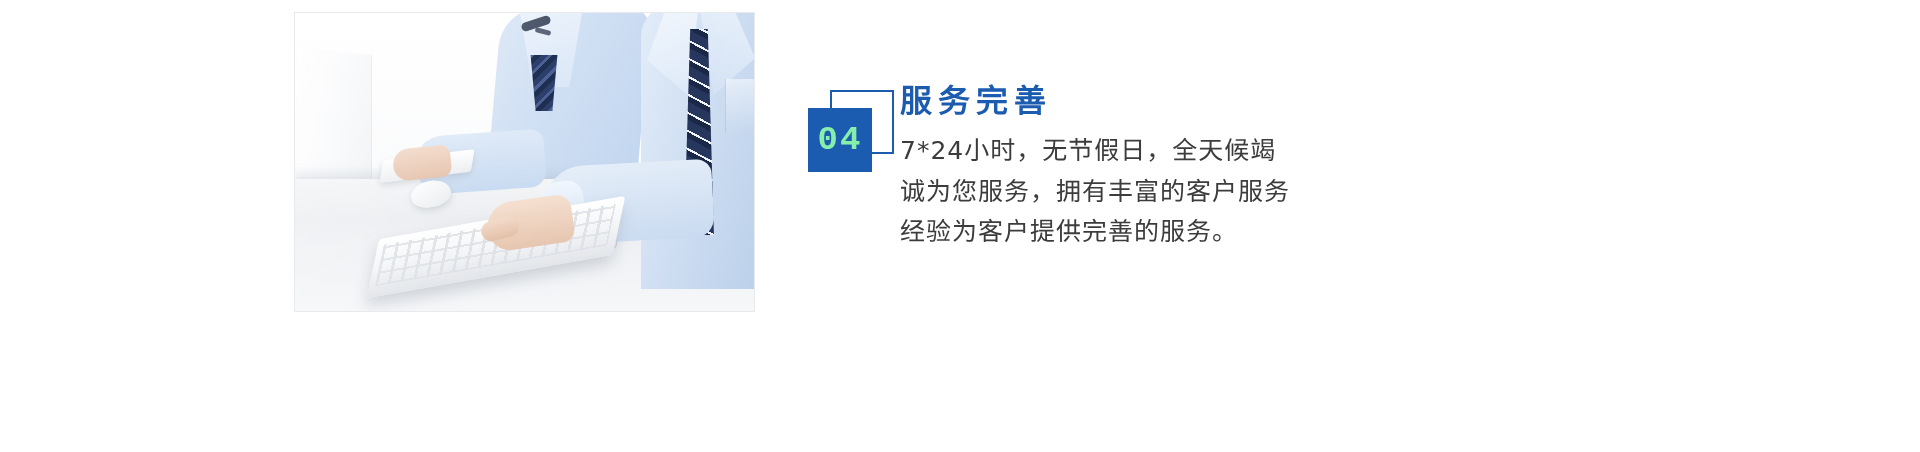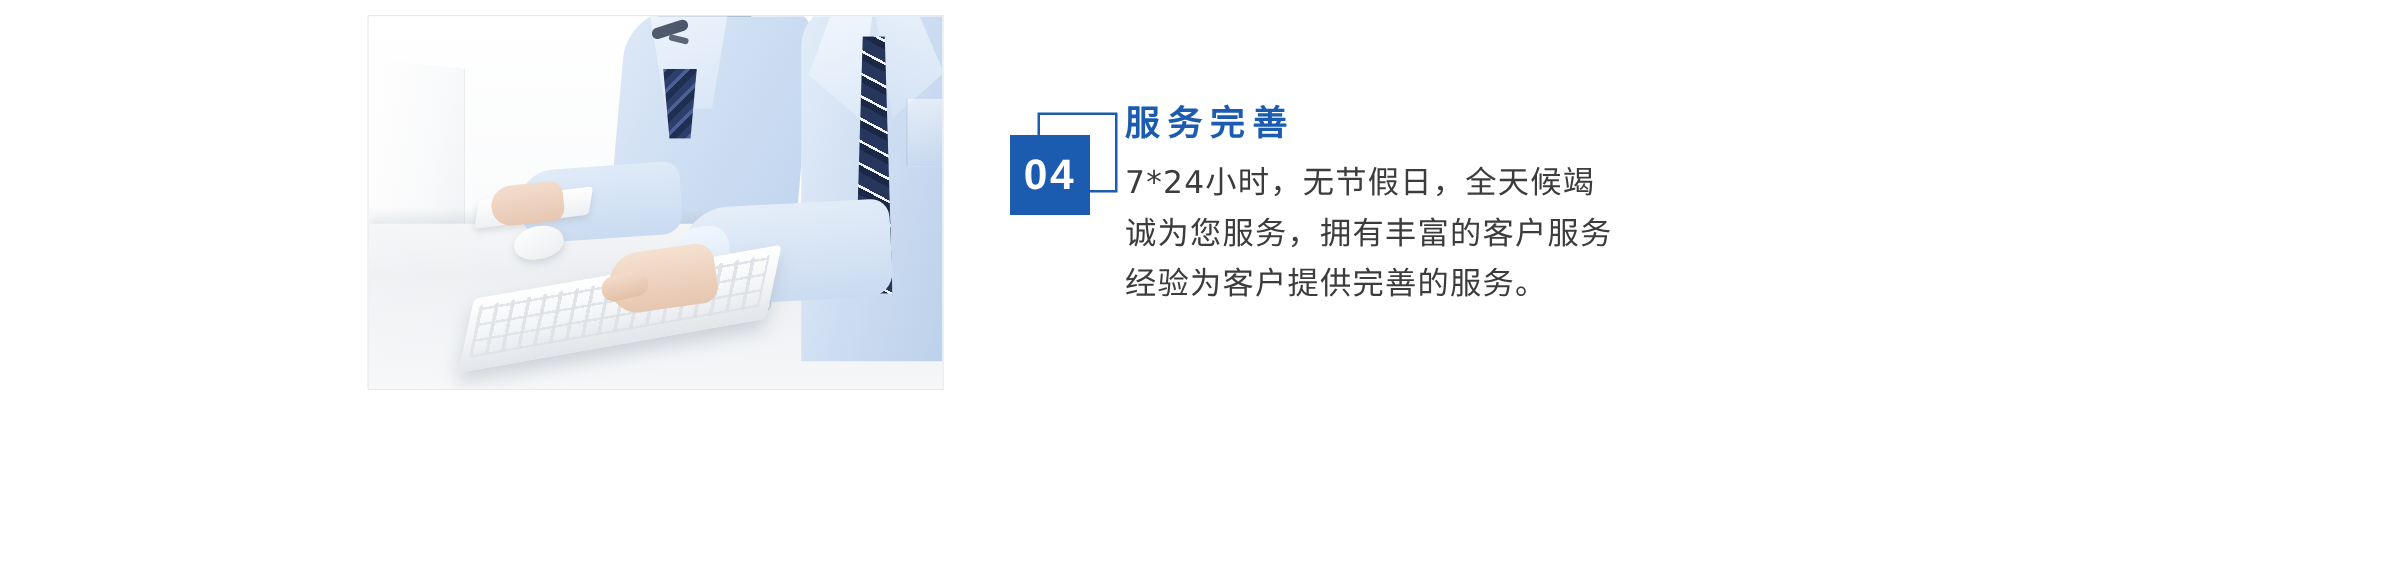--- a/index.html
+++ b/index.html
@@ -216,36 +216,36 @@
     background:#ffffff;
   }
   .badge-fill{
     position:absolute;
     left:0;top:18px;
     width:64px;height:64px;
     background:#1b5bb0;
     display:flex;align-items:center;justify-content:center;
   }
   .badge-num{
-    color:#ffffff;
+    color:#86efac;
     font-size:34px;
     font-weight:bold;
     letter-spacing:2px;
     line-height:1;
-    font-family:Liberation Sans, sans-serif;
+    font-family:Liberation Mono, monospace;
   }
 
   .text-col{
     position:absolute;
     left:92px;top:0;
     width:420px;
   }
   .title{
     color:#1b5bb0;
-    font-size:28px;
+    font-size:32px;
     font-weight:bold;
     letter-spacing:6px;
     line-height:1.22;
     margin:0 0 10px 0;
     white-space:nowrap;
     font-family:"DejaVu Sans","Liberation Sans",sans-serif;
   }
   .desc{
     color:#3c3c3c;
     font-size:25px;

